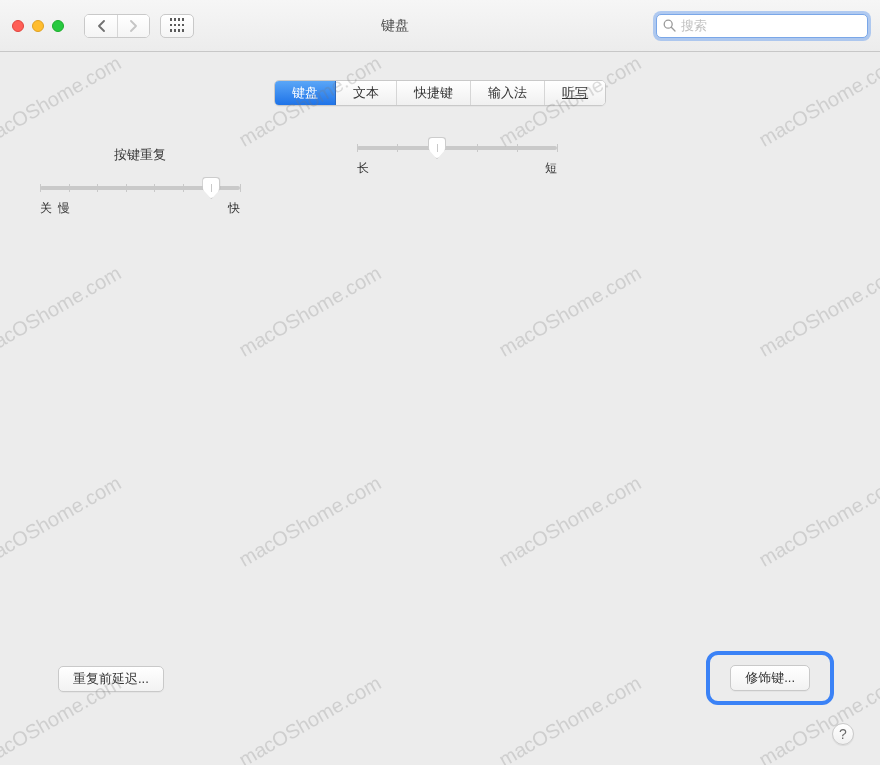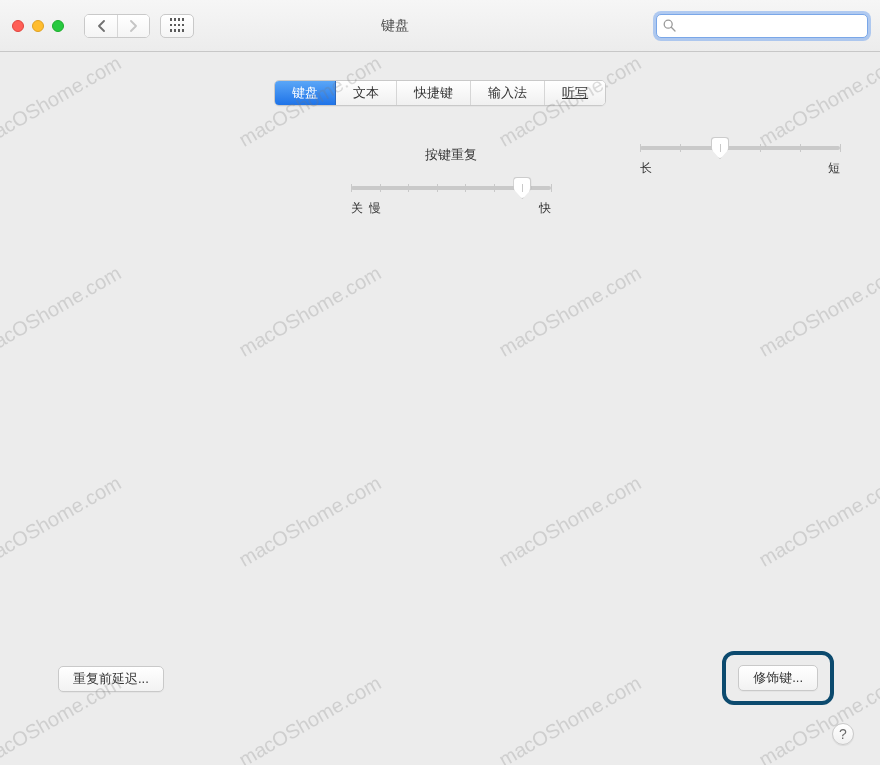--- a/index.html
+++ b/index.html
@@ -105,22 +105,22 @@
     }
     .tab:last-child { border-right: none; text-decoration: underline; }
     .tab.active {
       background: linear-gradient(#5aa6f7,#1e73e8);
       color: #fff;
       border-right-color: #2a68c0;
     }
 
     .sliders {
       display: flex;
-      justify-content: flex-end;
-      gap: 89px;
+      justify-content: flex-start;
+      gap: 117px;
       margin-bottom: 50px;
     }
     .slider-block { width: 200px; }
     .slider-title {
       text-align: center;
       font-size: 13px;
       margin-bottom: 22px;
       color: #333;
     }
     .slider-track {
@@ -173,23 +173,23 @@
 
     .bottom-left-btn {
       position: absolute;
       left: 58px;
       bottom: 73px;
     }
     .bottom-right-area {
       position: absolute;
       right: 46px;
       bottom: 60px;
-      border: 4px solid #0c4a6e;
+      border: 4px solid #3b82f6;
       border-radius: 12px;
-      padding: 10px 12px;
+      padding: 10px 20px;
     }
     .mac-button {
       background: linear-gradient(#ffffff,#f2f2f2);
       border: 1px solid #c9c9c9;
       border-radius: 5px;
       padding: 3px 14px;
       font-size: 13px;
       color: #333;
       box-shadow: 0 1px 0 rgba(0,0,0,0.03);
     }
@@ -255,20 +255,21 @@
           <i></i>
           <i></i>
       </span>
     </div>
     <div class="title-area">键盘</div>
     <div class="searchbox">
       <svg width="13" height="13" viewBox="0 0 13 13">
         <circle cx="5.2" cy="5.2" r="4" stroke="#9a9a9a" stroke-width="1.3" fill="none"></circle>
         <line x1="8.3" y1="8.3" x2="12" y2="12" stroke="#9a9a9a" stroke-width="1.3" stroke-linecap="round"></line>
       </svg>
+      <input type="text" placeholder="搜索" style="">
     </div>
   </div>
 
   <div class="content">
 
     <div class="tabs">
       <div class="tabgroup">
         <div class="tab active">键盘</div>
         <div class="tab">文本</div>
         <div class="tab">快捷键</div>

